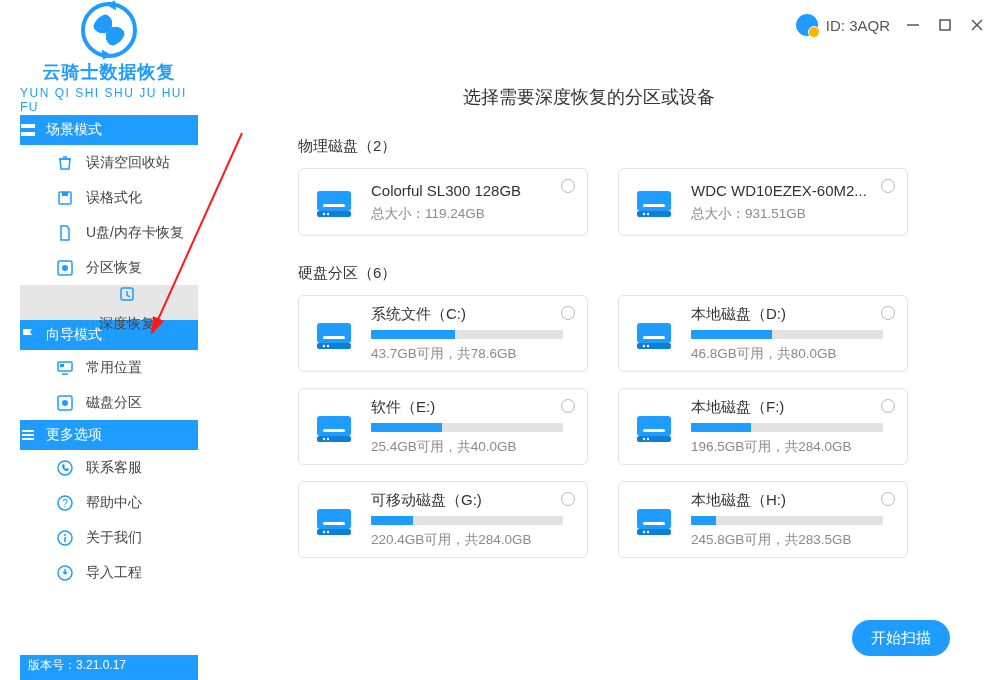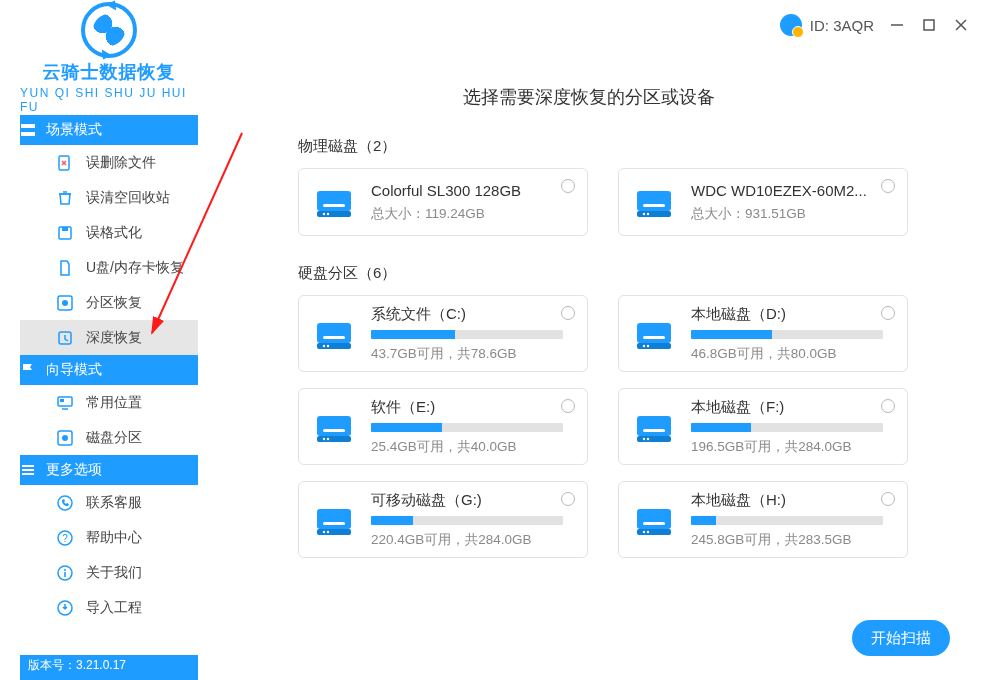--- a/index.html
+++ b/index.html
@@ -1,19 +1,19 @@
 <!DOCTYPE html>
 <html><head>
 <meta charset="utf-8">
 <style>
 * { margin: 0; padding: 0; box-sizing: border-box; font-family: "Microsoft YaHei", sans-serif; }
 html, body { width: 1000px; height: 680px; overflow: hidden; background: #fff; }
 
 
-.topbar { position: absolute; top: 0; right: 0; height: 50px; display: flex; align-items: center; gap: 14px; padding-right: 30px; }
+.topbar { position: absolute; top: 0; right: 0; height: 50px; display: flex; align-items: center; gap: 14px; padding-right: 14px; }
 .topbar .id { color: #555; font-size: 15px; display: flex; align-items: center; gap: 8px; }
 .topbar .avatar { width: 22px; height: 22px; border-radius: 50%; background: #1f9cff; position: relative; }
 .topbar .avatar::after { content: ""; position: absolute; right: -2px; bottom: -2px; width: 10px; height: 10px; border-radius: 50%; background: #ffb400; border: 1px solid #fff; }
 .winbtn { width: 18px; height: 18px; display: flex; align-items: center; justify-content: center; color: #555; cursor: pointer; }
 .winbtn svg { width: 14px; height: 14px; stroke: #555; stroke-width: 1.5; fill: none; }
 
 
 .sidebar { position: absolute; top: 0; left: 0; width: 178px; height: 100%; background: #fff; border-right: 0; margin-left: 20px; }
 .logo { width: 178px; height: 115px; display: flex; flex-direction: column; align-items: center; justify-content: center; gap: 2px; }
 .logo-swirl { width: 56px; height: 56px; border-radius: 50%; border: 4px solid #1f9cff; position: relative; }
@@ -23,21 +23,21 @@
 .brand { color: #1f9cff; font-size: 18px; font-weight: 600; letter-spacing: 1px; }
 .brand-sub { color: #1f9cff; font-size: 12px; letter-spacing: 1.5px; }
 
 .section-head { height: 30px; background: #1f9cff; color: #fff; display: flex; align-items: center; gap: 10px; font-size: 14px; }
 .section-head svg, .section-head .hicon { width: 16px; height: 16px; }
 .hicon { display: inline-block; }
 
 .nav-item { height: 35px; display: flex; align-items: center; gap: 12px; padding-left: 36px; font-size: 14px; color: #444; cursor: pointer; }
 .nav-item .nicon { width: 18px; height: 18px; display: flex; align-items: center; justify-content: center; }
 .nav-item .nicon svg { width: 18px; height: 18px; }
-.nav-item.active { background: #e6e6e6; }
+.nav-item.active { background: #e6e6e6; flex-direction: column; }
 
 .version { position: absolute; left: 0; bottom: 0; width: 178px; height: 25px; background: #1f9cff; color: #fff; font-size: 12px; line-height: 20px; padding-left: 8px; }
 
 
 .annot { position: absolute; top: 128px; left: 132px; pointer-events: none; }
 
 
 .main { position: absolute; top: 0; left: 178px; right: 0; bottom: 0; padding: 0 40px 0 120px; }
 .main h2 { text-align: center; font-size: 18px; font-weight: 500; color: #333; margin-top: 85px; margin-left: -80px; }
 .group-label { font-size: 15px; color: #333; margin-top: 28px; margin-bottom: 12px; }
@@ -109,29 +109,20 @@
     <span class="hicon"><svg viewBox="0 0 16 16">
           <rect x="1" y="2" width="14" height="4" fill="#fff"></rect>
           <rect x="1" y="10" width="14" height="4" fill="#fff"></rect>
         </svg></span>
     <span>场景模式</span>
   </div>
 
   <div class="nav-item">
     <span class="nicon">
         <svg viewBox="0 0 18 18">
-          <rect x="3" y="2" width="10" height="14" rx="1.5" fill="none" stroke="#1f9cff" stroke-width="1.5"></rect>
-          <path d="M6 7l4 4M10 7l-4 4" stroke="#ff5a5a" stroke-width="1.5"></path>
-        </svg>
-      </span>
-    <span>误删除文件</span>
-  </div>
-  <div class="nav-item">
-    <span class="nicon">
-        <svg viewBox="0 0 18 18">
           <path d="M4 5h10l-1 10H5z" fill="none" stroke="#1f9cff" stroke-width="1.5"></path>
           <path d="M3 5h12M7 3h4" stroke="#1f9cff" stroke-width="1.5"></path>
         </svg>
       </span>
     <span>误清空回收站</span>
   </div>
   <div class="nav-item">
     <span class="nicon">
         <svg viewBox="0 0 18 18">
           <rect x="3" y="3" width="12" height="12" rx="1" fill="none" stroke="#1f9cff" stroke-width="1.5"></rect>

